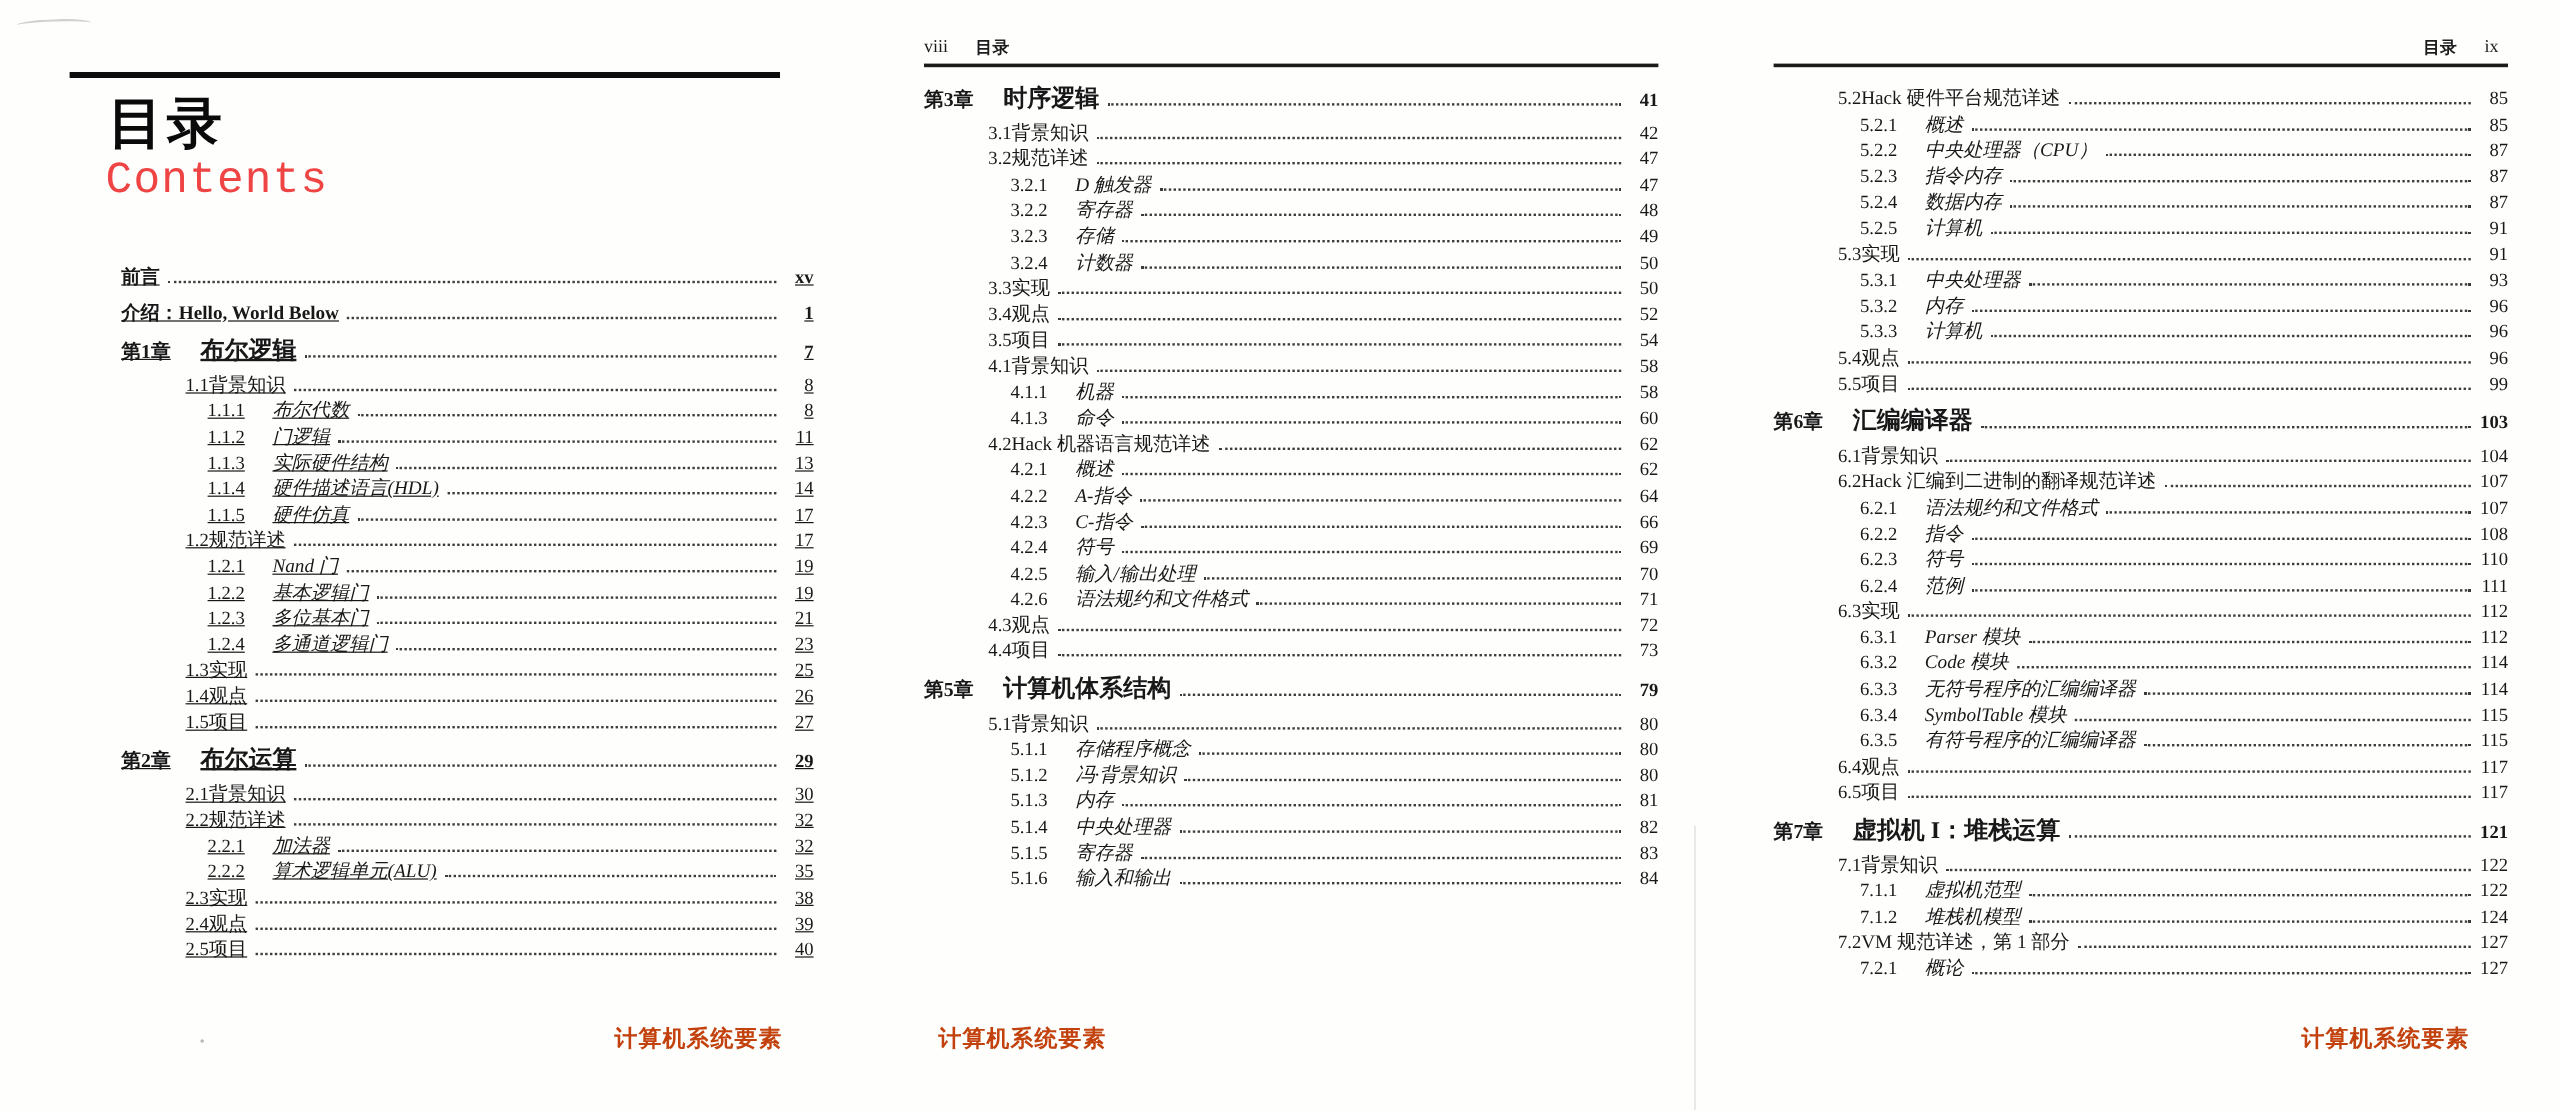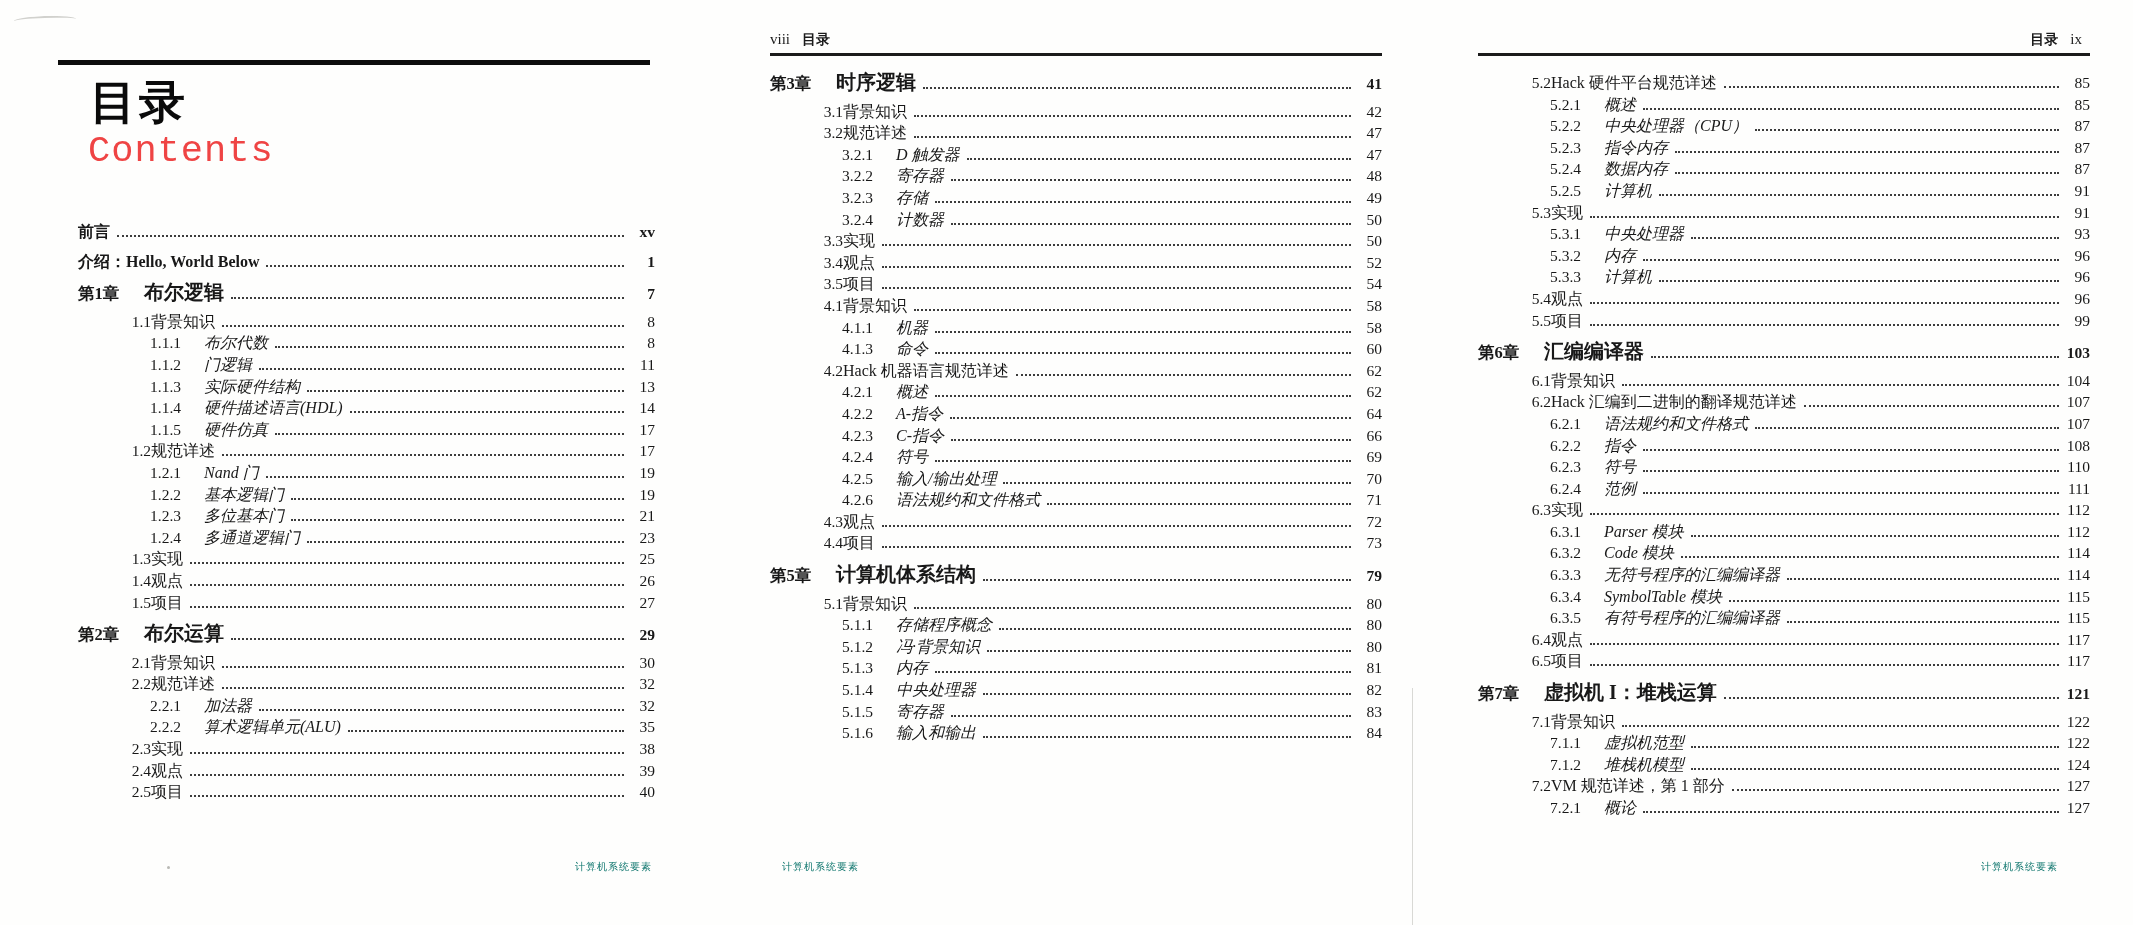--- a/index.html
+++ b/index.html
@@ -25,33 +25,33 @@
     color:#0a0a0a;
   }
   .toc-subtitle{
     margin:4px 0 0 30px;
     font-size:37px;line-height:40px;color:#ef4444;letter-spacing:1px;font-family:Liberation Mono, monospace;
   }
 
   
   .pagehead{
     margin-top:30px;font-size:15px;line-height:18px;color:#1c1c1c;
-    display:flex;align-items:flex-end;gap:12px;
+    display:flex;align-items:flex-end;gap:23px;
   }
   .pagehead.right{justify-content:flex-end;margin-right:8px;}
   .pagehead .folio{font-size:15px;}
   .pagehead .head-label{
     font-family:"Liberation Sans","DejaVu Sans",sans-serif;
     font-weight:bold;font-size:14px;
   }
   .head-rule{margin-top:5px;width:100%;height:3px;background:#1b1b1b;}
 
   
   .entries{margin-top:16px;}
-  .page-left .entries{margin:50px 0 0 20px;width:577px;}
+  .page-left .entries{margin:50px 0 0 43px;width:577px;text-decoration:underline;}
   .row{
     display:flex;align-items:baseline;
     font-size:16px;line-height:21.6px;
   }
   .row .num{flex:none;font-size:15.5px;}
   .row .lbl{flex:none;white-space:nowrap;}
   .row .leader{
     flex:1 1 auto;min-width:14px;
     border-bottom:2px dotted #3c3c3c;
     margin:0 3px 4px 7px;
@@ -62,23 +62,23 @@
   .lvl-chapter .num{width:66px;font-size:16.5px;}
   .lvl-chapter .lbl{font-size:20px;}
   .lvl-s1{padding-left:37px;}
   .lvl-s1 .num{width:36px;text-align:right;}
   .lvl-s2{padding-left:72px;}
   .lvl-s2 .num{width:54px;}
   .lvl-s2 .lbl{font-style:italic;}
 
   
   .footer{
-    position:absolute;top:858px;font-size:10px;line-height:18px;
+    position:absolute;top:858px;font-size:19px;line-height:18px;
     font-family:"Liberation Sans","DejaVu Sans",sans-serif;
-    font-weight:normal;color:#0f766e;letter-spacing:1px;
+    font-weight:bold;color:#c2410c;letter-spacing:1px;
   }
   .footer.f-left-page{left:58px;width:594px;text-align:right;}
   .footer.f-mid-page{left:782px;}
   .footer.f-right-page{left:1478px;width:580px;text-align:right;}
 
   
   .smudge{
     position:absolute;left:14px;top:16px;width:62px;height:6px;
     border-top:2px solid #c6c6c2;border-radius:50%;
     transform:rotate(-2deg);opacity:.8;

